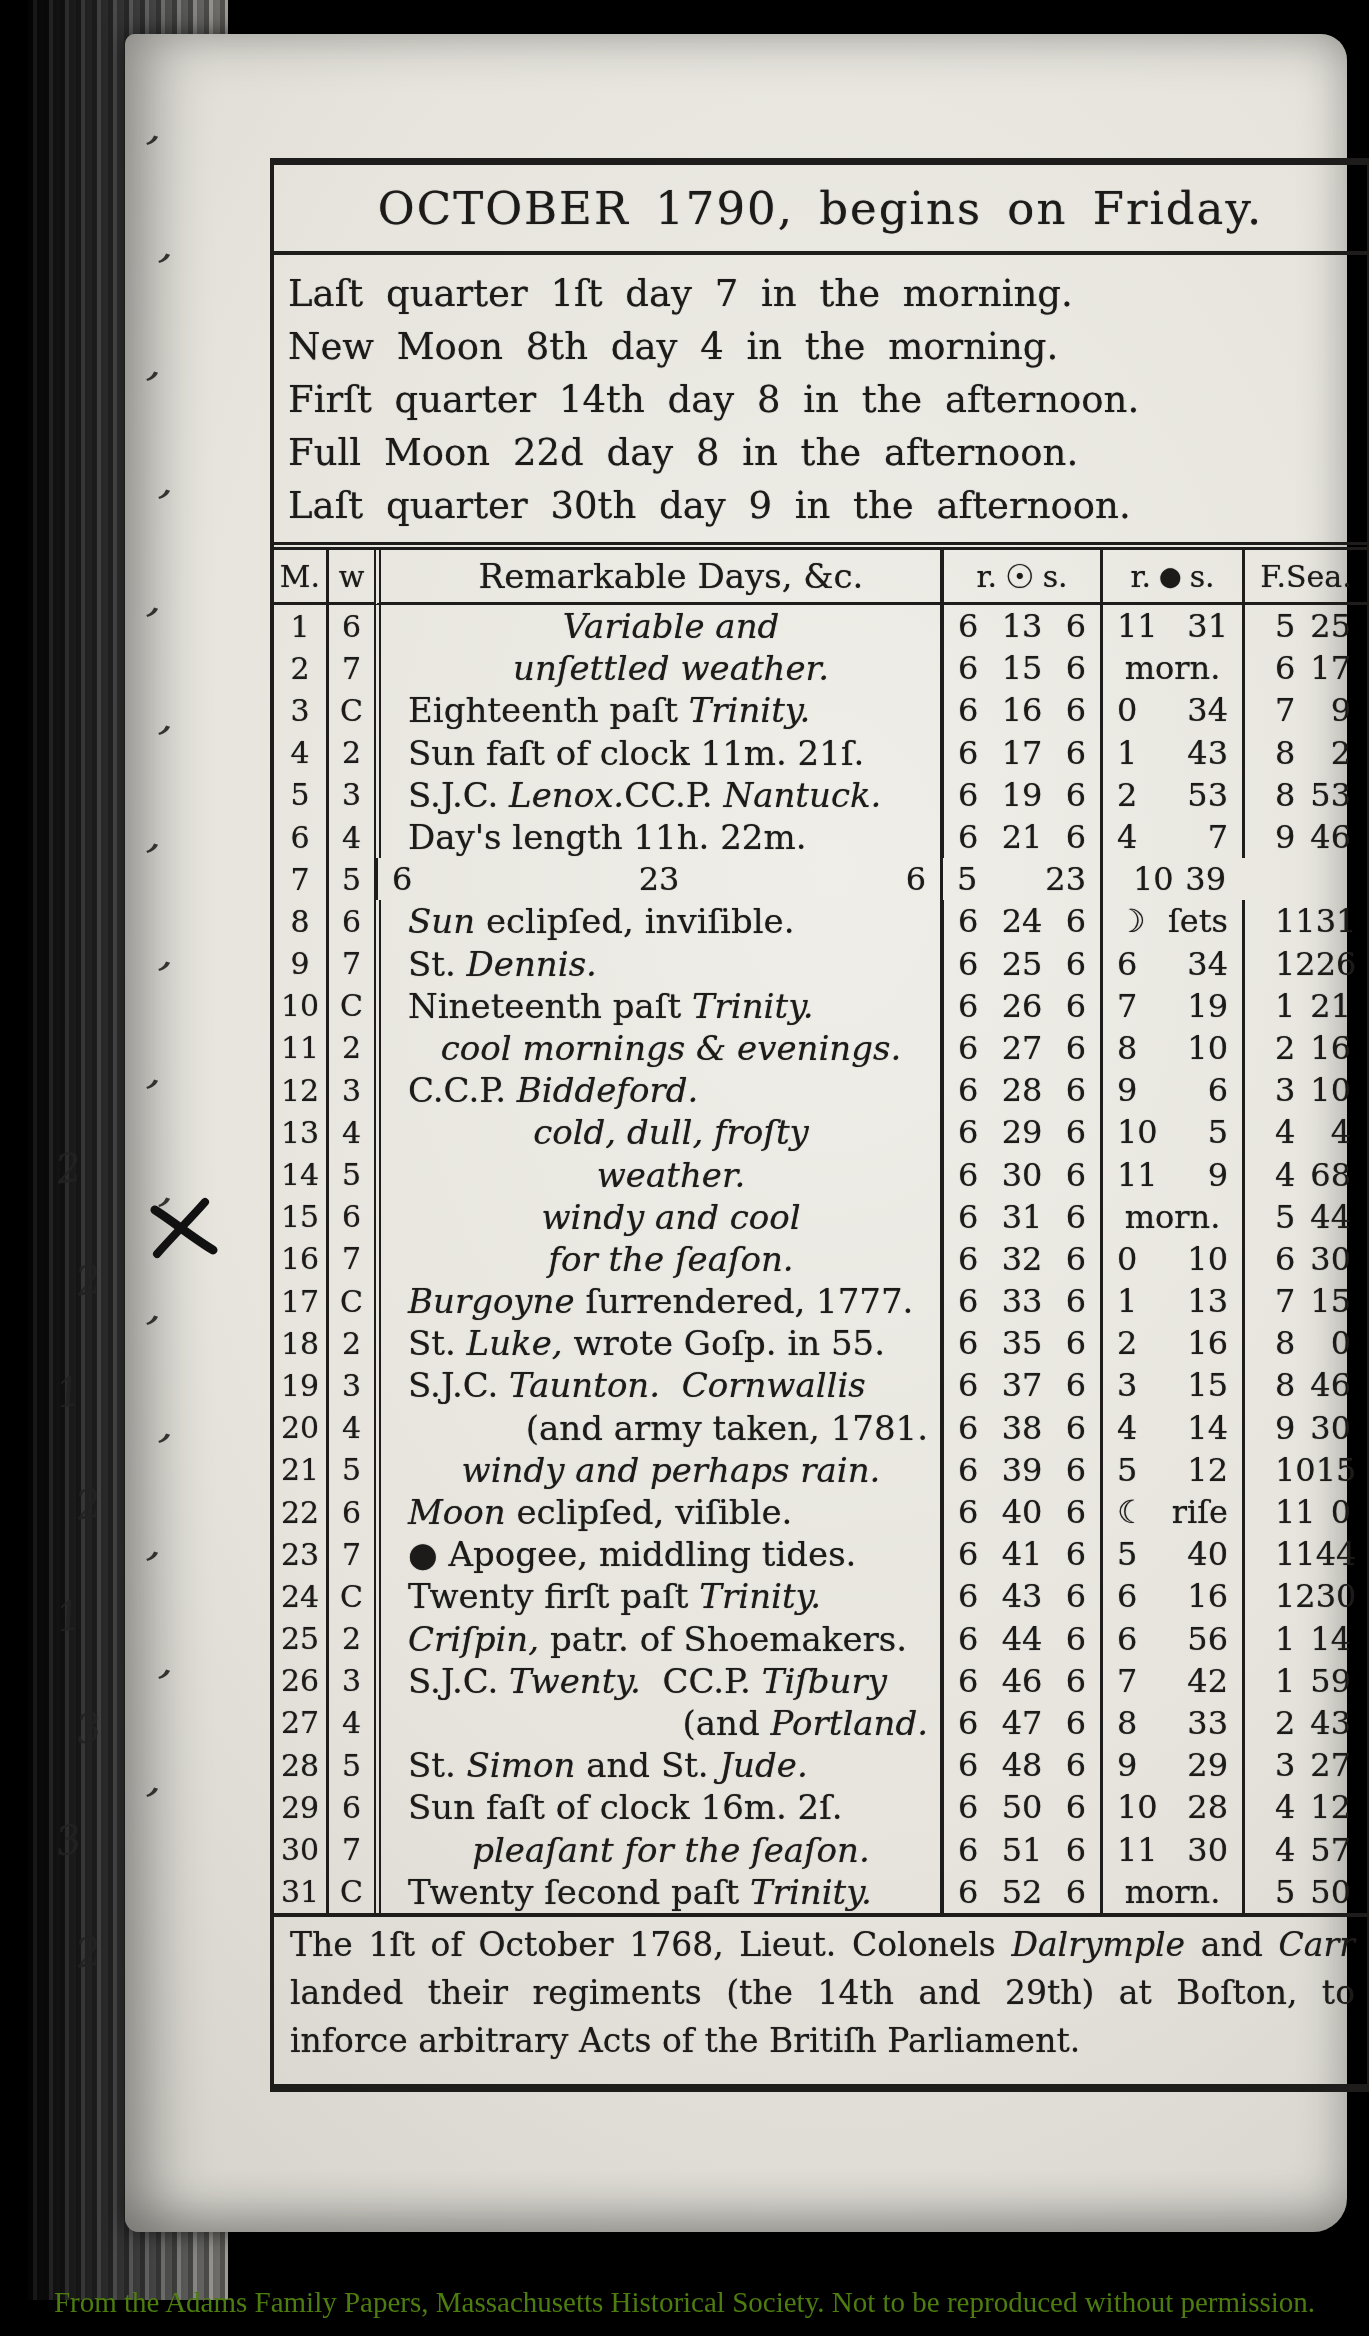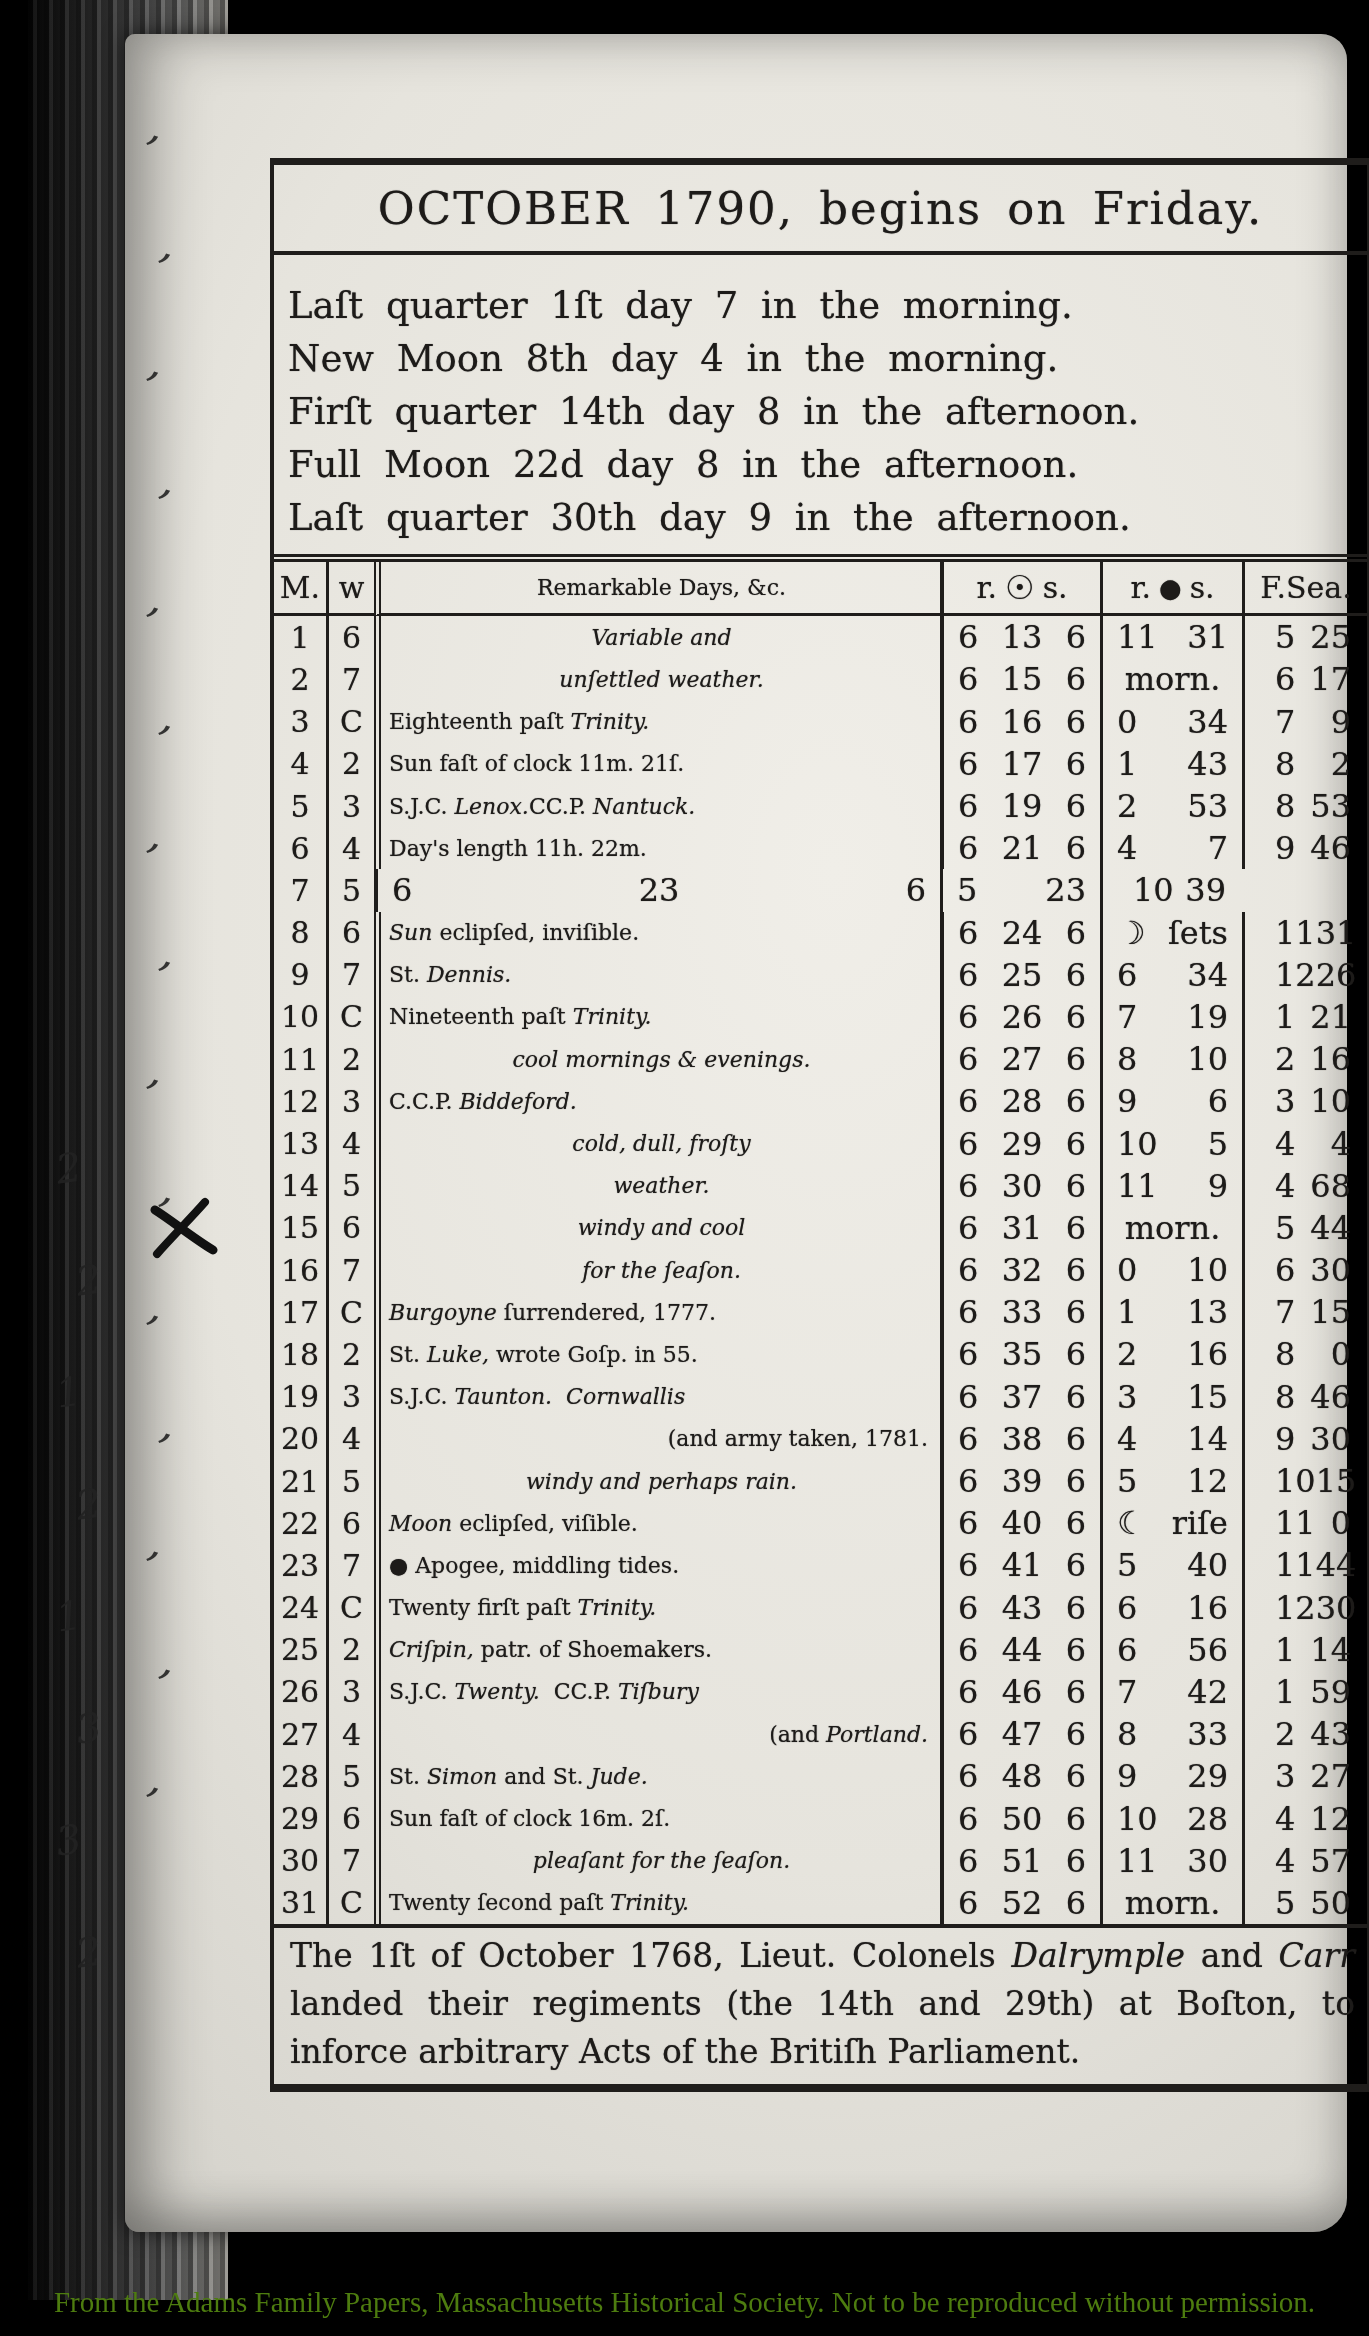--- a/index.html
+++ b/index.html
@@ -16,31 +16,31 @@
     background:radial-gradient(115% 95% at 58% 38%, #f0eee8 0%, #e6e4dd 48%, #d6d4cd 78%, #b7b5ae 96%, #a09e97 100%);
     border-radius:10px 26px 34px 14px;
     box-shadow:inset 30px 0 55px rgba(0,0,0,.30), inset -8px -18px 45px rgba(0,0,0,.20), 0 0 22px rgba(0,0,0,.65);}
   
   .frame{position:absolute;left:97px;top:124px;width:1100px;height:1934px;box-sizing:border-box;
     border:3px solid #1f1d1b;border-top-width:7px;border-left-width:4px;border-bottom-width:8px;
     color:#1d1b19;display:flex;flex-direction:column;overflow:hidden;
     text-shadow:0 0 1px rgba(25,25,25,.65);margin-left:48px;}
   .title{height:86px;line-height:88px;text-align:center;font-size:45px;letter-spacing:2px;word-spacing:9px;
     border-bottom:4px solid #1f1d1b;white-space:nowrap;}
-  .phases{padding:24px 6px 10px 14px;border-bottom:8px double #1f1d1b;}
+  .phases{padding:12px 6px 10px 14px;border-bottom:8px double #1f1d1b;}
   .phase{font-size:37px;line-height:53px;white-space:nowrap;word-spacing:11px;}
   
   .thead,.trow{display:grid;grid-template-columns:52px 48px 566px 160px 142px 125px;}
   .thead{height:55px;align-items:center;font-size:30px;}
   .hc{border-bottom:3px solid #1f1d1b;height:100%;display:flex;align-items:center;justify-content:center;gap:8px;}
   .trow{height:42.2px;align-items:center;}
   .c{height:100%;display:flex;align-items:center;box-sizing:border-box;overflow:visible;}
   .cm{justify-content:center;font-size:30px;}
   .cw{border-left:3px solid #1f1d1b;justify-content:center;font-size:30px;}
-  .cr{border-left:7px double #1f1d1b;font-size:22px;padding:0 6px 0 8px;white-space:nowrap;}
+  .cr{border-left:7px double #1f1d1b;font-size:34px;padding:0 6px 0 27px;white-space:nowrap;}
   .cs{border-left:4px solid #1f1d1b;}
   .cmo{border-left:3px solid #1f1d1b;}
   .csea{border-left:3px solid #1f1d1b;}
   .nums{font-size:32px;justify-content:space-between;padding:0 14px;white-space:nowrap;}
   .nums.one{justify-content:center;}
   .csea.nums{padding:0 16px 0 30px;}
   .a-c{justify-content:center;}
   .a-r{justify-content:flex-end;padding-right:12px;}
   .it{font-style:italic;}
   .cr span{white-space:pre;}

